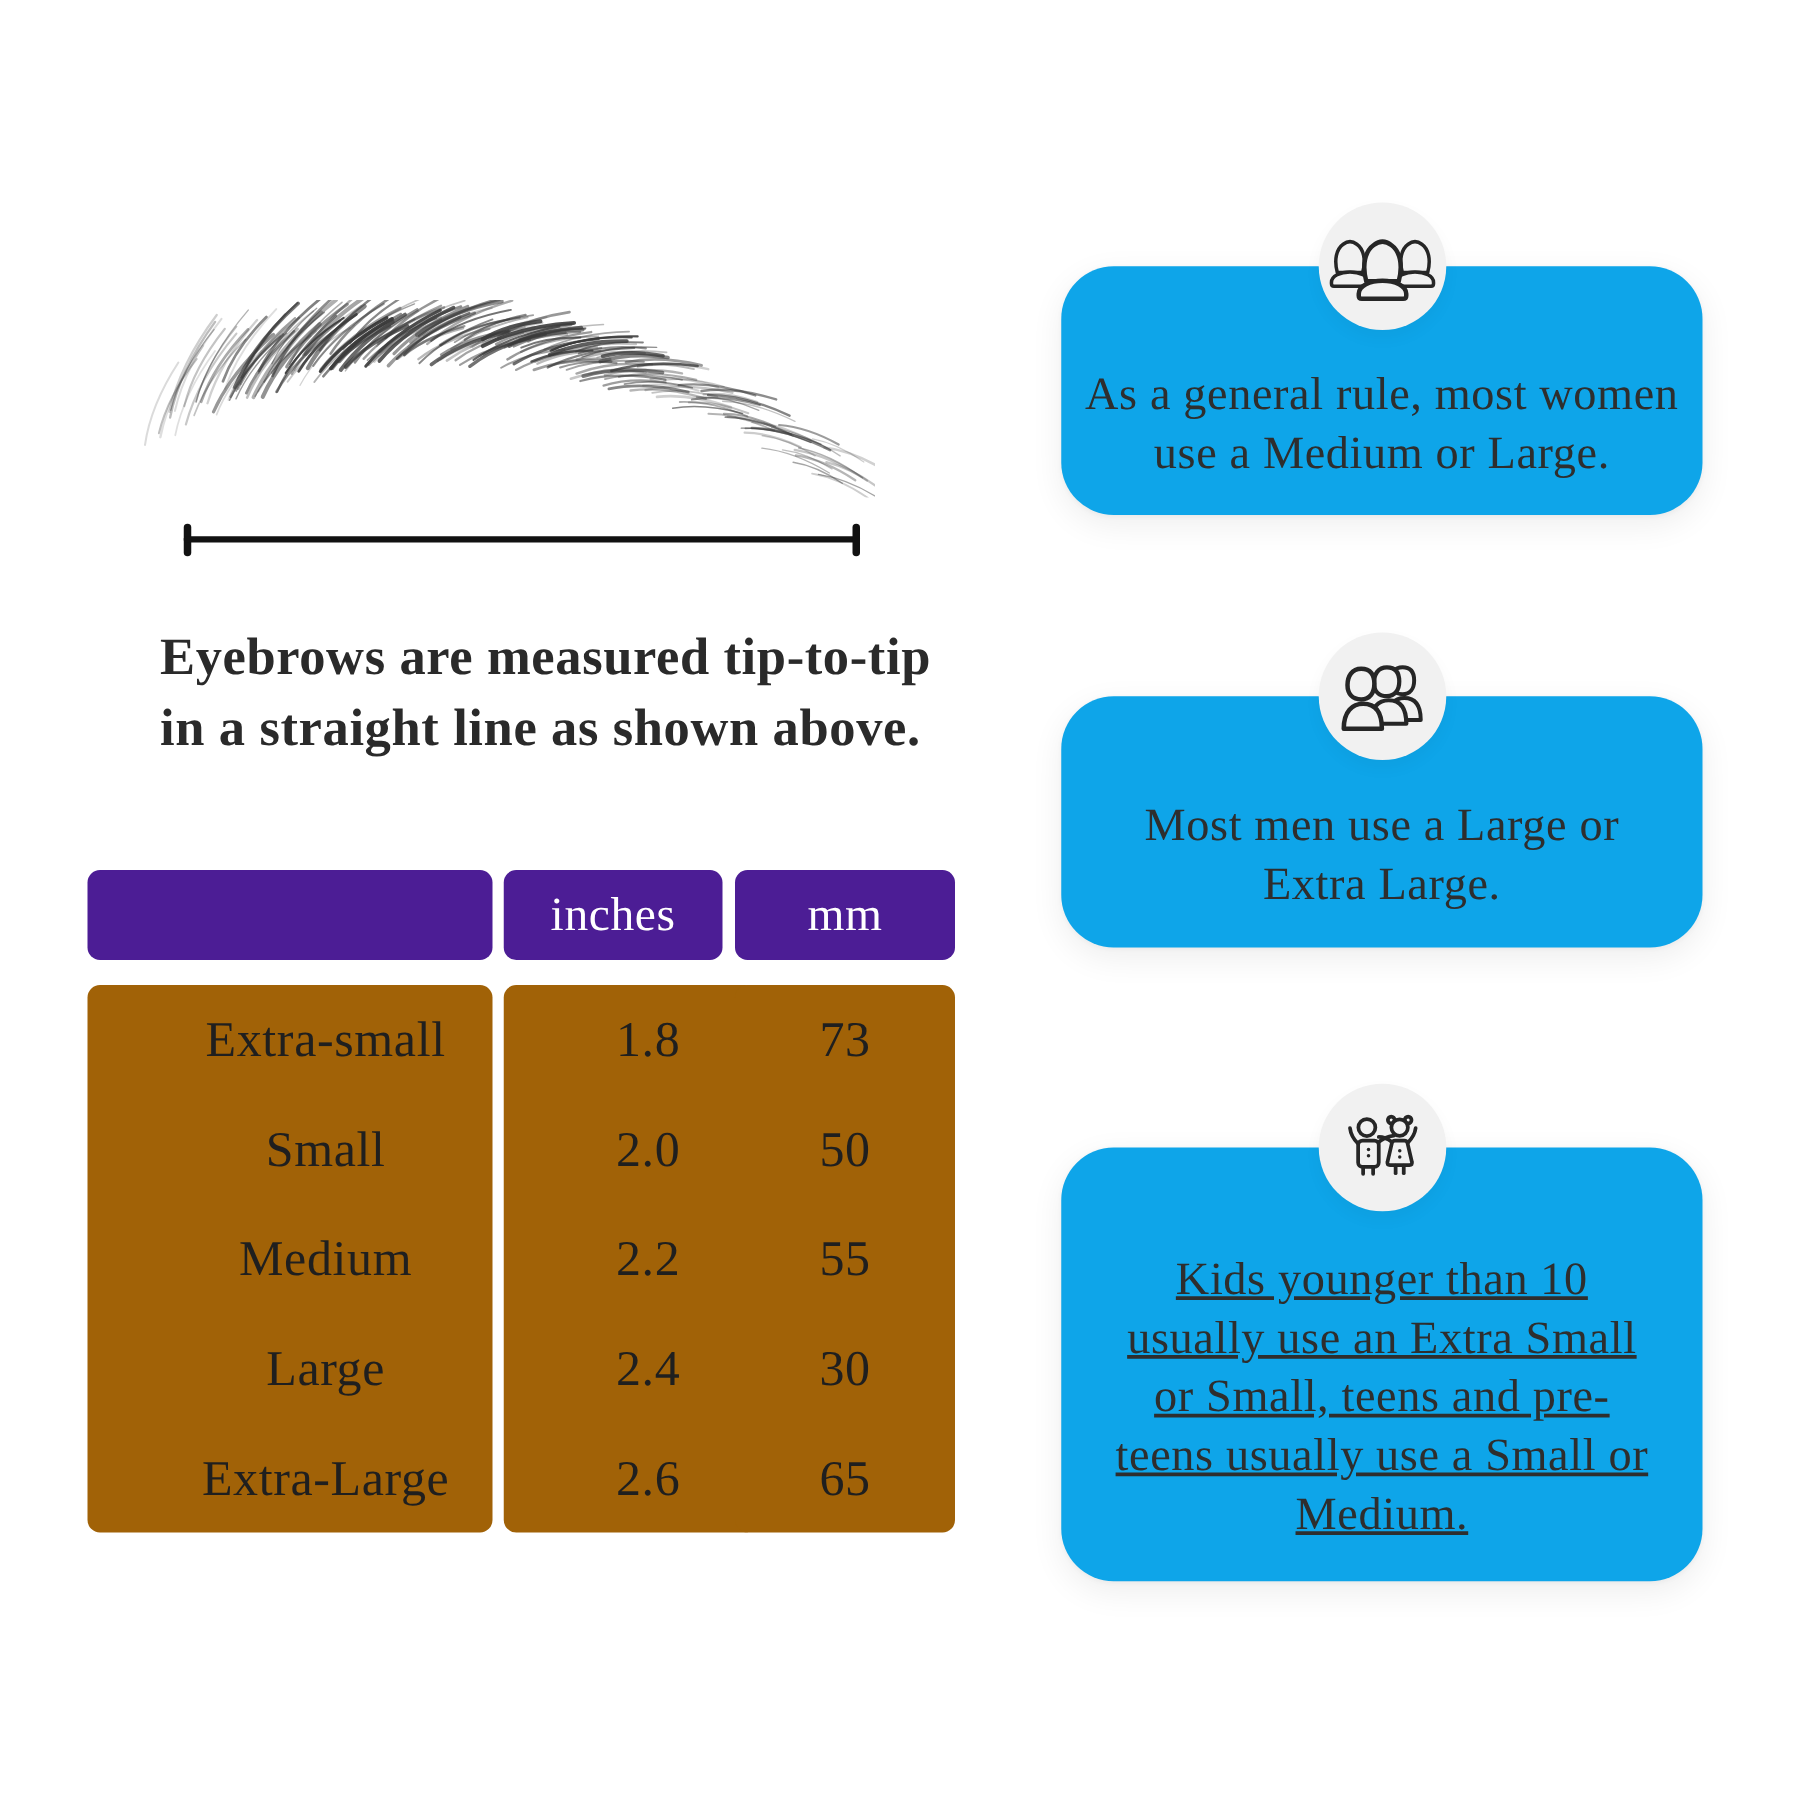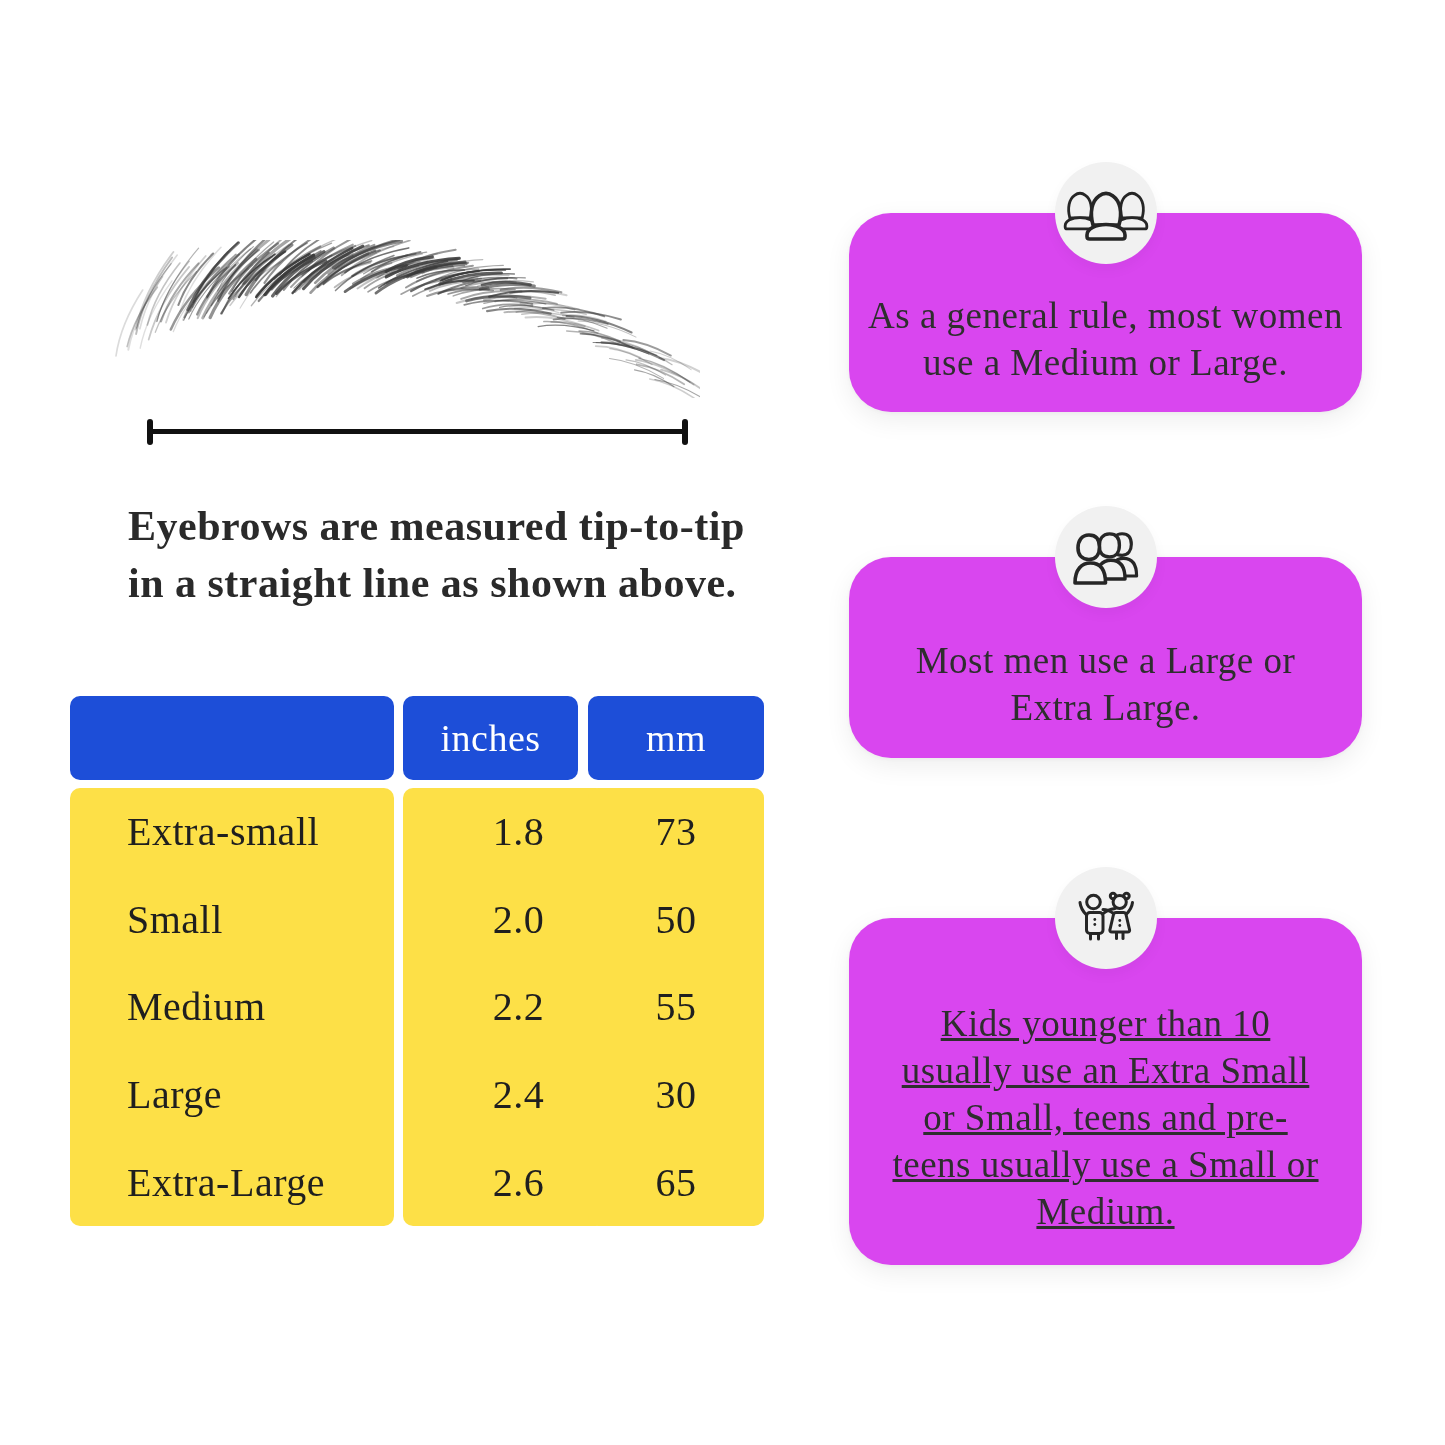--- a/index.html
+++ b/index.html
@@ -17,42 +17,42 @@
   .measure .tick.left{left:0;}
   .measure .tick.right{right:0;}
   
   .caption{
     position:absolute;left:128px;top:498px;width:640px;
     font-size:42px;line-height:57px;color:#2a2a2a;letter-spacing:.5px;white-space:nowrap;font-weight:bold;
   }
   
   .size-table{position:absolute;left:70px;top:696px;width:695px;height:530px;}
   .th{
-    position:absolute;top:0;height:84px;background:#1d4ed8;border-radius:10px;
+    position:absolute;top:0;height:72px;background:#4c1d95;border-radius:10px;
     display:flex;align-items:center;justify-content:center;
     color:#fff;font-size:38px;letter-spacing:.5px;
   }
   .th1{left:0;width:324px;}
   .th2{left:333px;width:175px;}
   .th3{left:518px;width:176px;}
   .tcol{
-    position:absolute;top:92px;height:438px;background:#fde047;border-radius:10px;
-    display:flex;flex-direction:column;
+    position:absolute;top:92px;height:438px;background:#a16207;border-radius:10px;
+    display:flex;flex-direction:column;align-items:center;
   }
   .tcol1{left:0;width:324px;}
   .tcol2{left:333px;width:175px;padding-left:28px;}
   .tcol3{left:518px;width:176px;}
   .cell{
     flex:1 1 0;display:flex;align-items:center;justify-content:center;
     font-size:40px;color:#1f1f1f;letter-spacing:.5px;
   }
   .tcol1 .cell{justify-content:flex-start;padding-left:57px;}
   
   .card{
-    position:absolute;left:849px;width:513px;background:#d946ef;border-radius:42px;
+    position:absolute;left:849px;width:513px;background:#0ea5e9;border-radius:42px;
     box-shadow:0 8px 26px rgba(0,0,0,.07),0 1px 4px rgba(0,0,0,.04);
     display:flex;align-items:center;justify-content:center;
   }
   .card1{top:213px;height:199px;}
   .card2{top:557px;height:201px;}
   .card3{top:918px;height:347px;}
   .card p{
     margin:0;padding-top:52px;text-align:center;
     font-size:37px;line-height:47px;color:#2e2e2e;letter-spacing:.5px;
   }

